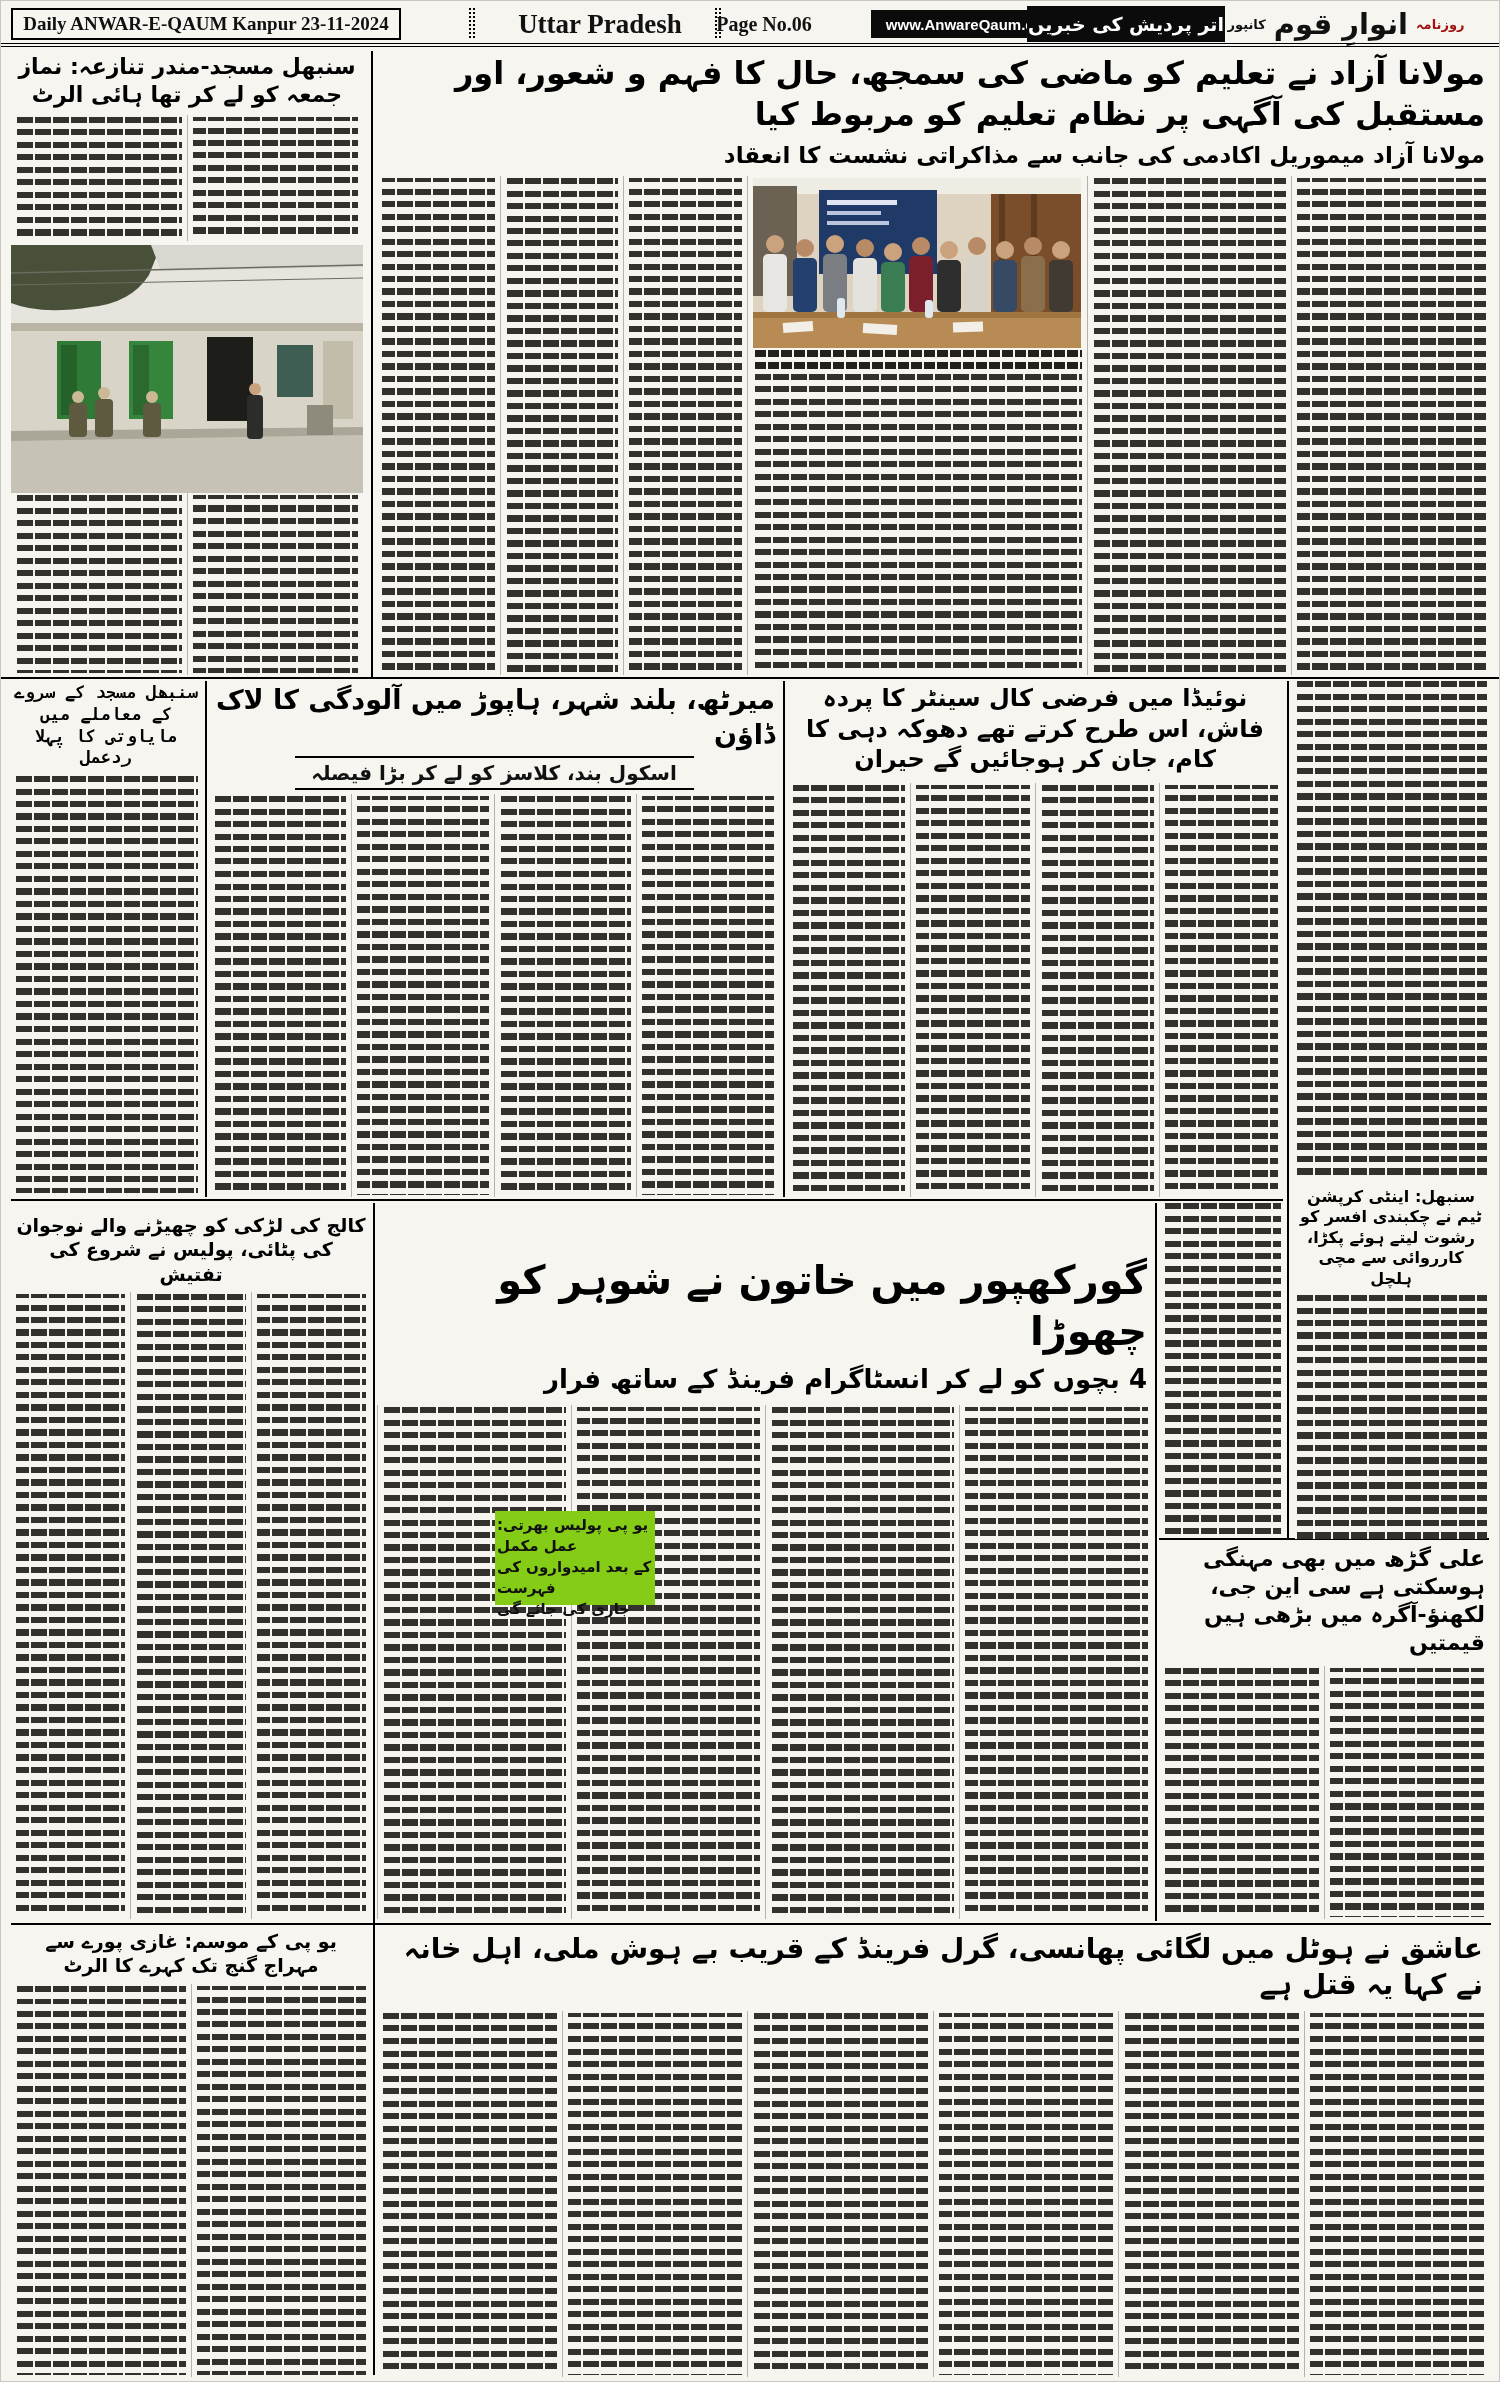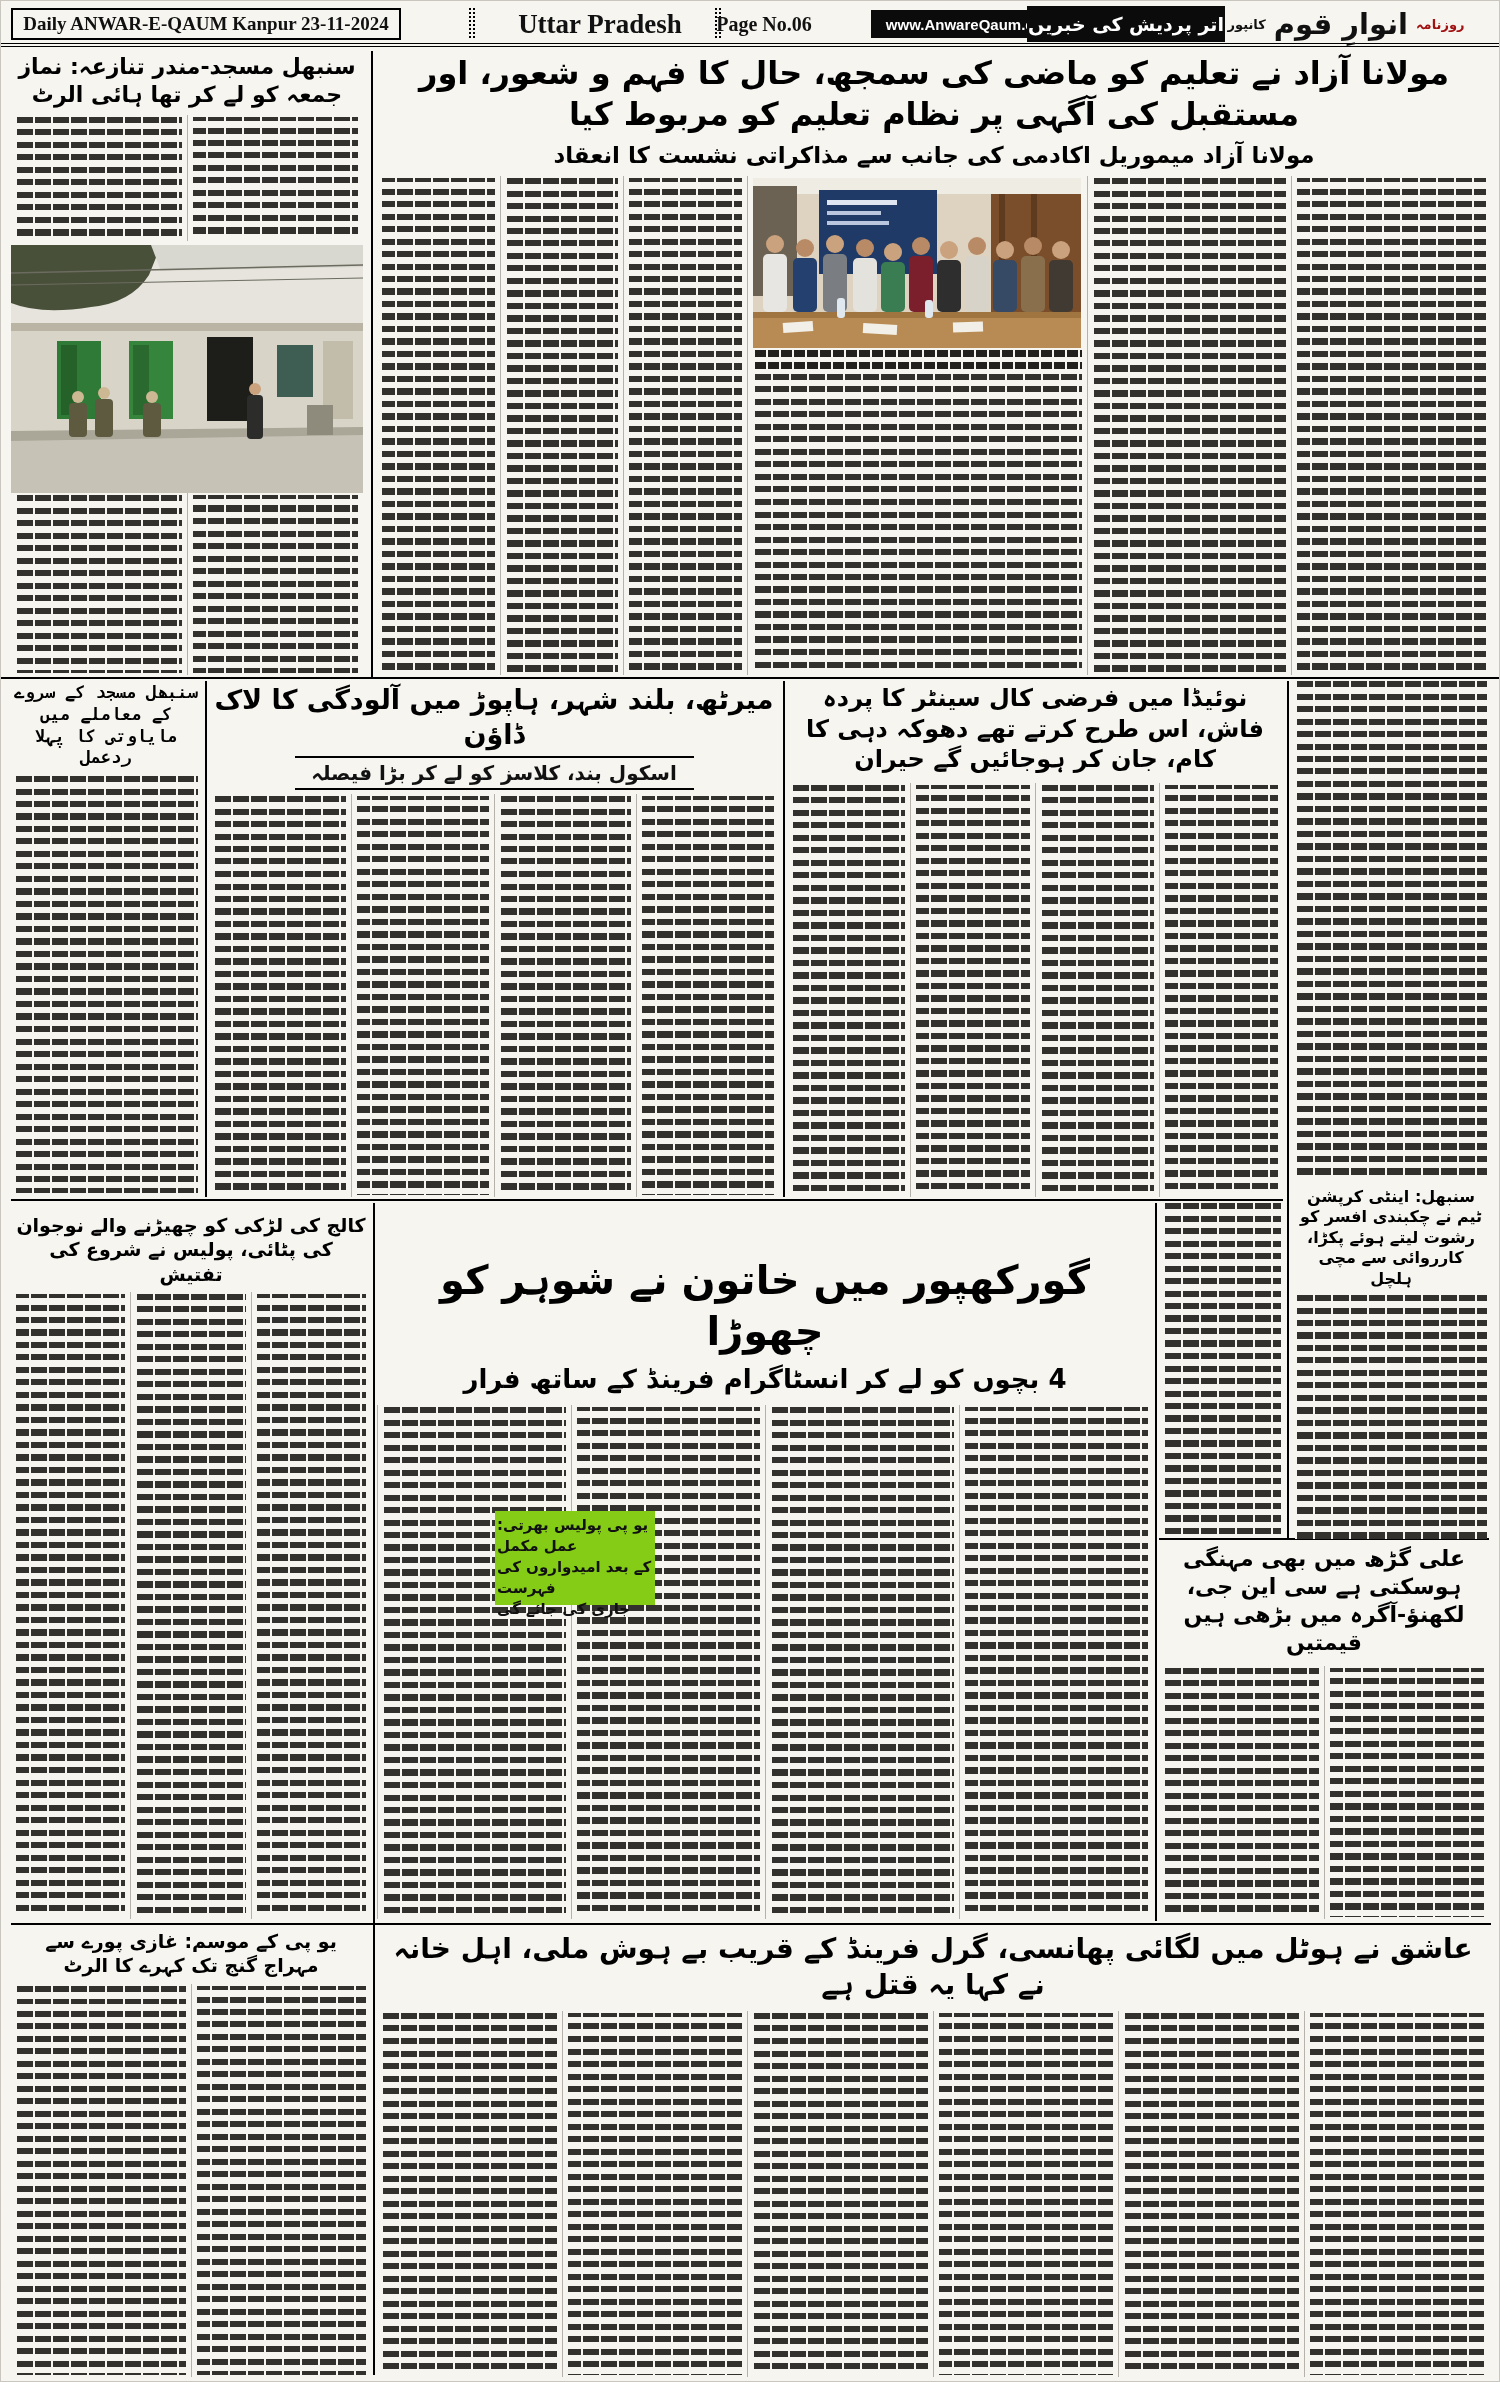--- a/index.html
+++ b/index.html
@@ -5,21 +5,21 @@
   * { margin:0; padding:0; box-sizing:border-box; }
   html,body { background:#e9e7e2; }
   .page {
     position:relative; width:1500px; height:2382px; margin:0 auto;
     background:#f7f5f0; overflow:hidden; color:#111;
     font-family:"DejaVu Sans", sans-serif;
     border:1px solid #c9c6bf;
   }
   .abs { position:absolute; }
   .article { position:absolute; display:flex; flex-direction:column; }
-  .hl { font-weight:bold; color:#000; direction:rtl; text-align:center; line-height:1.28; font-family:"DejaVu Sans",sans-serif; }
+  .hl { font-weight:bold; color:#000; direction:rtl; text-align:right; line-height:1.28; font-family:"DejaVu Sans",sans-serif; }
   .hl.right { text-align:center; }
   .serif { font-family:"Liberation Serif", serif; }
 
   
   .sim {
     background-image:
       repeating-linear-gradient(90deg, #f7f5f0 0 2px, rgba(247,245,240,0) 2px 18px),
       repeating-linear-gradient(180deg, #33312d 0 6px, rgba(0,0,0,0) 6px 12.5px);
     background-clip:content-box;
   }

